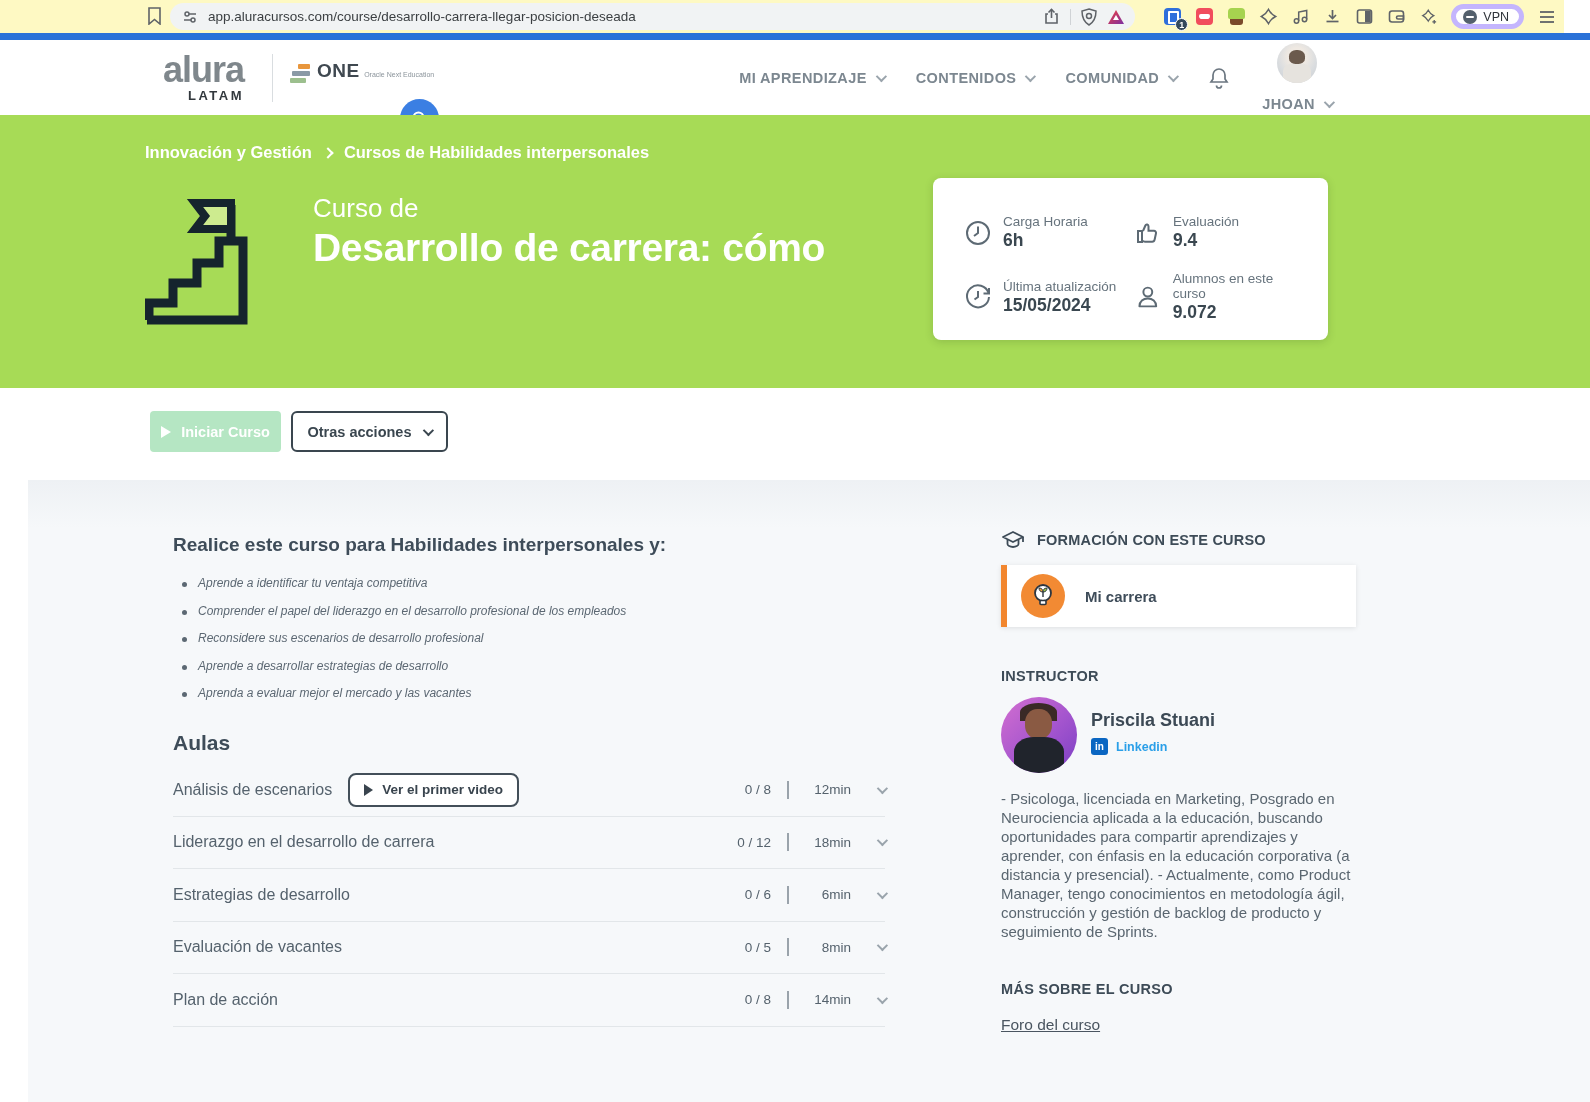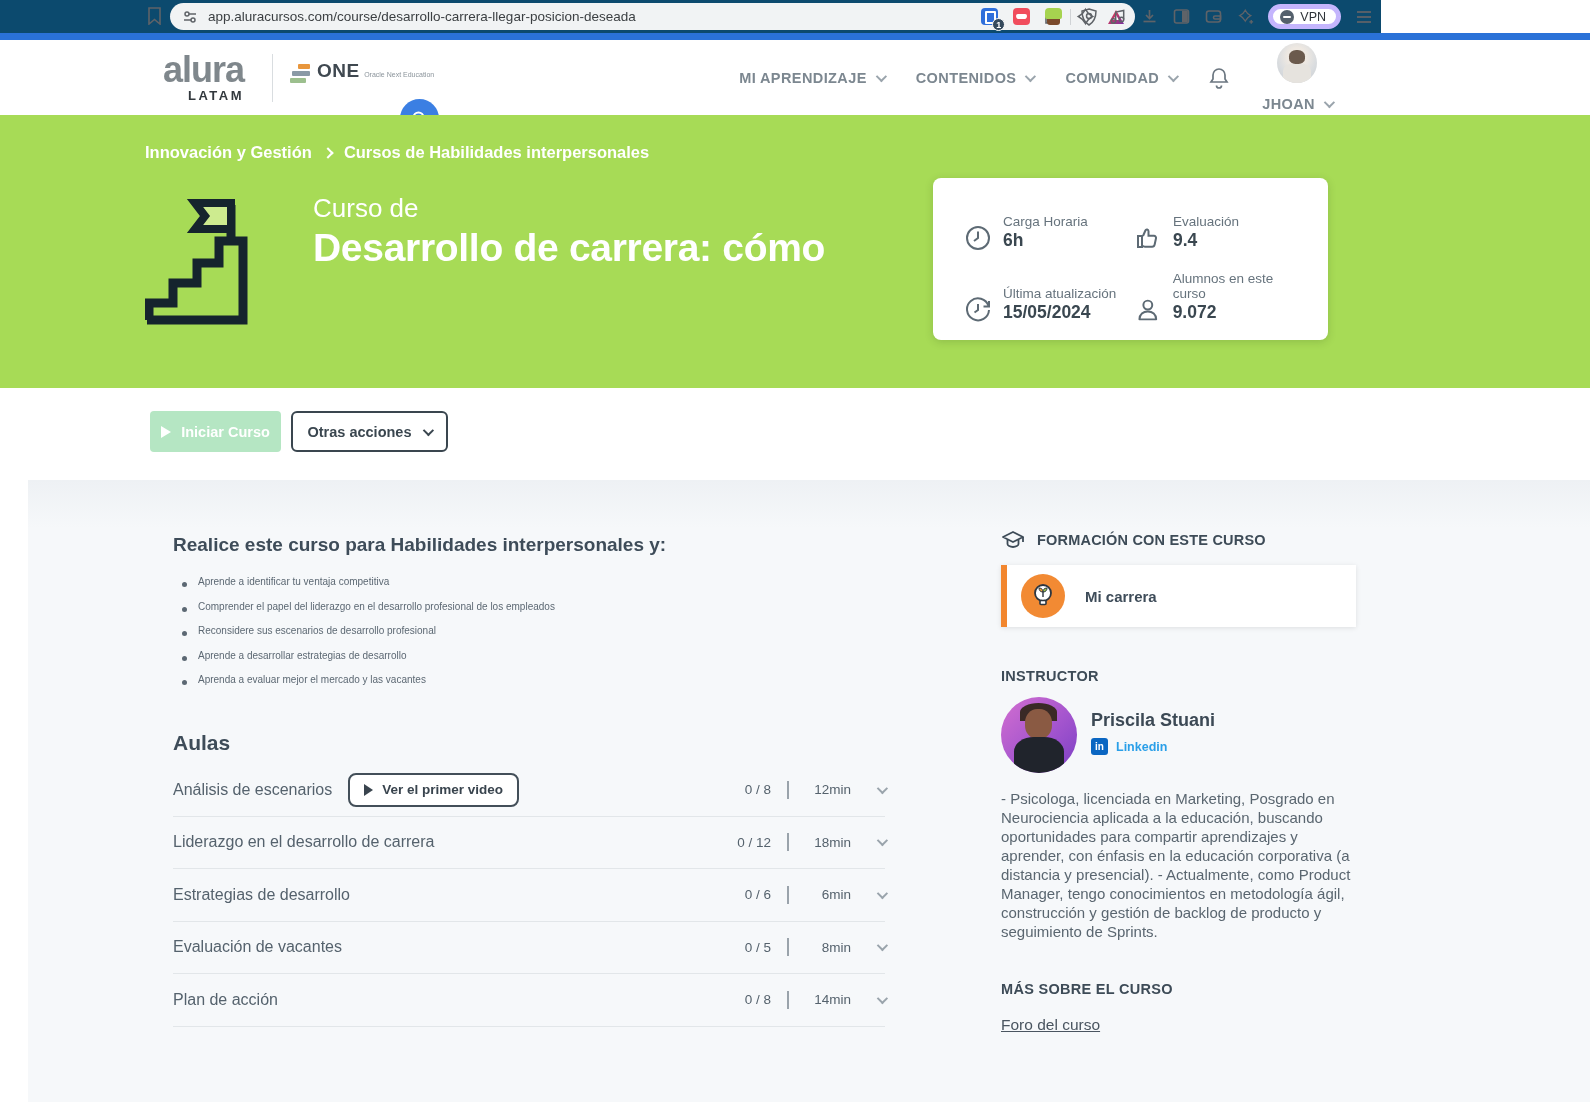--- a/index.html
+++ b/index.html
@@ -1,21 +1,21 @@
 <!DOCTYPE html>
 <html><head>
 <meta charset="utf-8">
 <style>
   * { margin:0; padding:0; box-sizing:border-box; }
   html,body { width:1590px; height:1102px; }
   body { font-family:"Liberation Sans", sans-serif; background:#fff; overflow:hidden; }
   .page { position:relative; width:1590px; height:1102px; background:#fff; }
 
   
-  .chrome { position:absolute; left:0; top:0; width:1381px; height:33px; background:#0c4a6e; display:flex; align-items:center; }
+  .chrome { position:absolute; left:0; top:0; width:1564px; height:33px; background:#fef9c3; display:flex; align-items:center; }
   .bookmark-btn { position:absolute; left:147px; top:7px; color:#5f6368; }
   .addr-pill { position:absolute; left:170px; top:3px; width:965px; height:27px; background:#f1f3f4; border-radius:14px; display:flex; align-items:center; padding:0 10px 0 12px; }
   .addr-url { font-size:13.5px; color:#3c4043; margin-left:10px; flex:1; white-space:nowrap; overflow:hidden; }
   .pill-right { display:flex; align-items:center; gap:10px; color:#5f6368; }
   .pill-sep { width:1px; height:16px; background:#d0d3d6; }
   .ext-row { position:absolute; right:8px; top:0; height:33px; display:flex; align-items:center; gap:13px; }
   .ext-ic { width:19px; height:19px; position:relative; display:flex; align-items:center; justify-content:center; }
   .ext-blue { width:17px; height:17px; background:#2f6fdb; border-radius:4px; position:relative; }
   .ext-blue::after { content:""; position:absolute; left:4px; top:3px; width:7px; height:9px; border:2px solid #fff; border-radius:1px; }
   .ext-badge { position:absolute; right:-6px; bottom:-5px; width:13px; height:13px; background:#34495c; color:#fff; border-radius:50%; font-size:9px; font-weight:bold; display:flex; align-items:center; justify-content:center; border:1.5px solid #fdfdfd; }
@@ -57,37 +57,37 @@
 
   
   .hero { position:absolute; left:0; top:115px; width:1590px; height:273px; background:#a7db56; }
   .crumb { position:absolute; left:145px; top:28px; display:flex; align-items:center; gap:12px; color:#fff; font-size:16.5px; font-weight:bold; }
   .crumb .sep { width:8px; height:8px; border-right:2.5px solid #fff; border-bottom:2.5px solid #fff; transform:rotate(-45deg); display:inline-block; }
   .hero-icon { position:absolute; left:145px; top:78px; }
   .kicker { position:absolute; left:313px; top:78px; color:#fff; font-size:26px; }
   .hero-title { position:absolute; left:313px; top:110px; color:#fff; font-size:39px; font-weight:bold; line-height:1.17; letter-spacing:-.3px; }
 
   .stats-card { position:absolute; left:933px; top:63px; width:395px; height:162px; background:#fff; border-radius:8px; box-shadow:0 2px 8px rgba(40,60,20,.18); display:grid; grid-template-columns:170px 1fr; padding:36px 20px 24px 32px; row-gap:20px; }
-  .stat { display:flex; gap:12px; align-items:flex-end; color:#5d6a74; }
+  .stat { display:flex; gap:12px; align-items:center; color:#5d6a74; }
   .stat .txt { display:flex; flex-direction:column; }
   .stat .lbl { font-size:13.5px; color:#66737d; }
   .stat .val { font-size:17.5px; font-weight:bold; color:#3a4750; margin-top:1px; }
 
   
   .actions { position:absolute; left:0; top:388px; width:1590px; height:92px; background:#fff; }
   .btn-start { position:absolute; left:150px; top:23px; width:131px; height:41px; background:#b5e6c3; border-radius:4px; color:#fff; font-size:14.5px; font-weight:bold; display:flex; align-items:center; justify-content:center; gap:10px; border:none; }
   .tri { width:0; height:0; border-left:10px solid #fff; border-top:6px solid transparent; border-bottom:6px solid transparent; }
   .btn-other { position:absolute; left:291px; top:23px; width:157px; height:41px; background:#fff; border:2px solid #3a464f; border-radius:6px; color:#3a464f; font-size:14.5px; font-weight:bold; display:flex; align-items:center; justify-content:center; gap:12px; }
   .btn-other .chev { border-color:#3a464f; }
 
   
   .main { position:absolute; left:0; top:480px; width:1590px; height:622px; background:linear-gradient(180deg,#eef1f4 0,#f6f8fa 48px,#f6f8fa 100%);margin-left:28px; }
   .obj-title { position:absolute; left:145px; top:54px; font-size:19px; font-weight:bold; color:#3e4c59; }
   .obj-list { position:absolute; left:150px; top:96px; list-style:none; }
-  .obj-list li { font-size:10px; color:#5c6873; margin-bottom:13.5px; padding-left:20px; position:relative; }
+  .obj-list li { font-size:12px; color:#5c6873; margin-bottom:13.5px; padding-left:20px; position:relative;font-style:italic; }
   .obj-list li::before { content:""; position:absolute; left:4px; top:6px; width:5px; height:5px; border-radius:50%; background:#5c6873; }
   .aulas-title { position:absolute; left:145px; top:251px; font-size:21px; font-weight:bold; color:#3e4c59; }
   .aula-list { position:absolute; left:145px; top:284px; width:712px; }
   .aula-row { height:52.5px; display:flex; align-items:center; border-bottom:1px solid #e2e6e9; }
   .aula-title { font-size:16px; color:#55626d; }
   .btn-first { margin-left:16px; height:34px; border:2px solid #434f59; border-radius:8px; background:#fff; color:#39444e; font-size:13.5px; font-weight:bold; display:flex; align-items:center; gap:9px; padding:0 14px; }
   .btn-first .tri { border-left-color:#39444e; border-top-width:6px; border-bottom-width:6px; border-left-width:9px; }
   .aula-right { margin-left:auto; display:flex; align-items:center; color:#55626d; font-size:13.5px; }
   .aula-prog { width:44px; text-align:right; }
   .aula-div { width:2px; height:18px; background:#9aa3ab; margin:0 14px 0 16px; }

